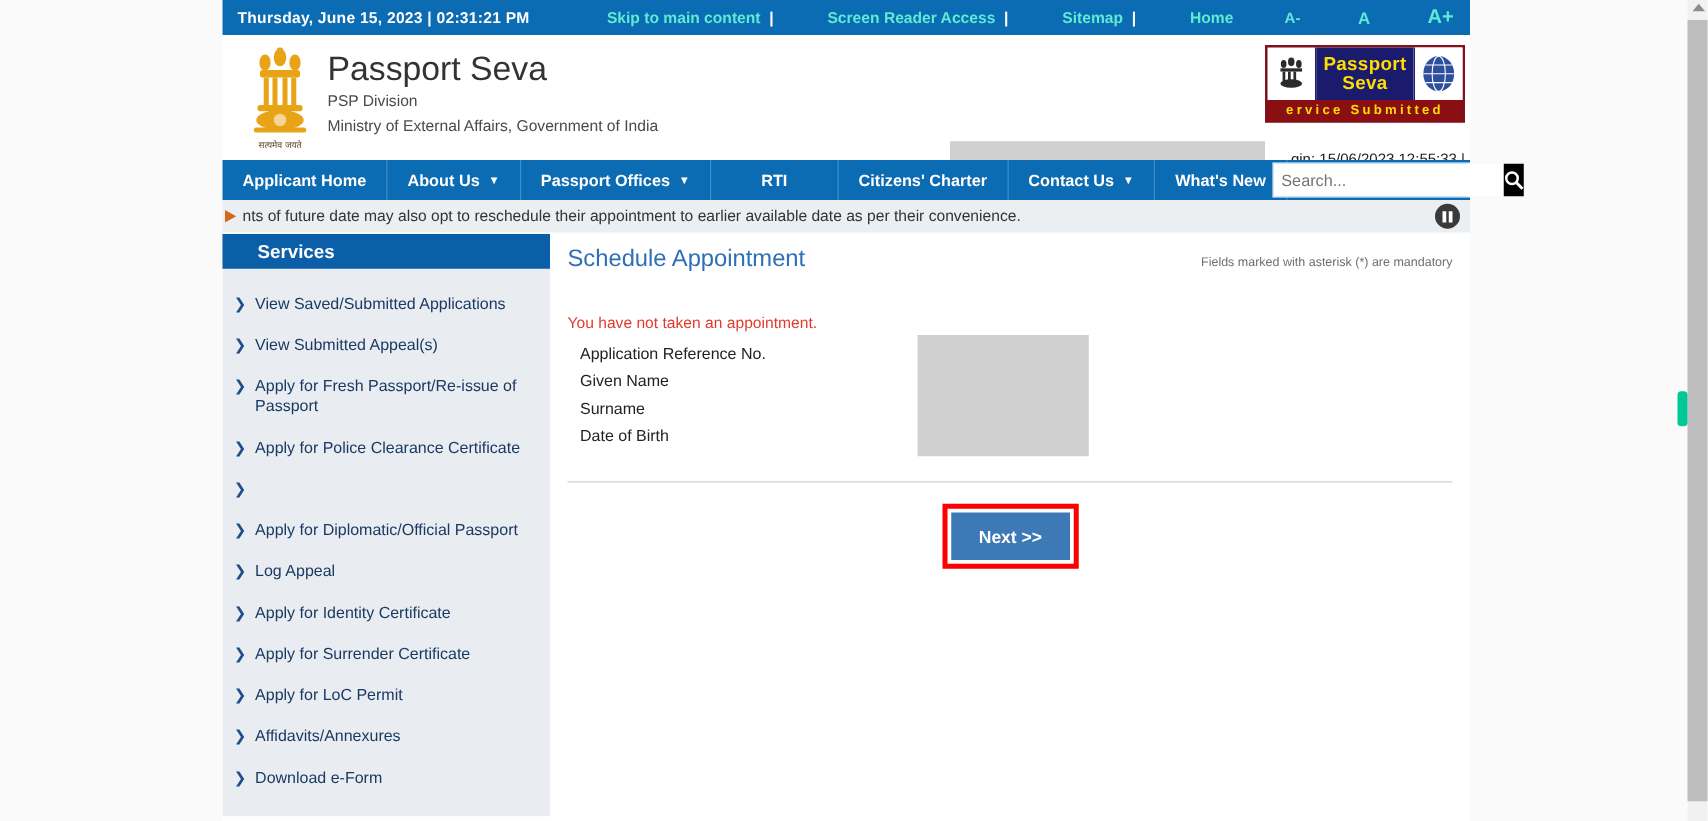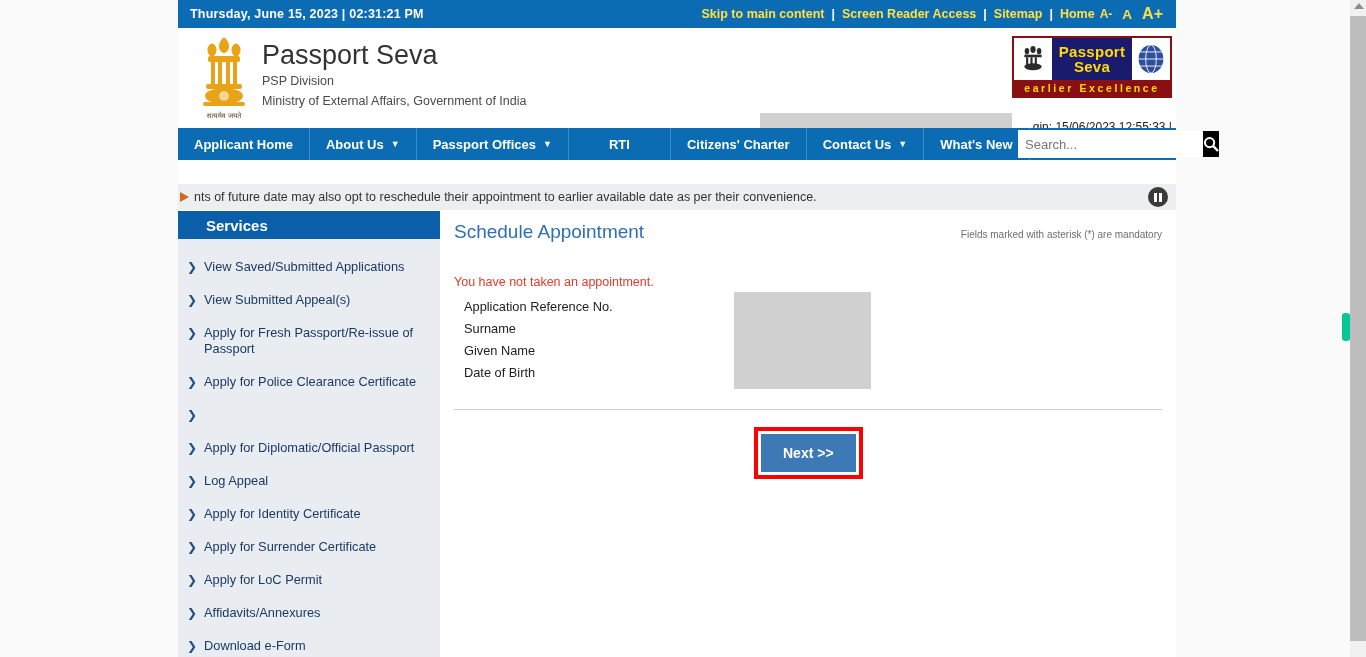--- a/index.html
+++ b/index.html
@@ -9,21 +9,21 @@
     font-family:"Liberation Sans","DejaVu Sans",sans-serif;
     -webkit-font-smoothing:antialiased;
   }
   .page{position:absolute;left:178px;top:0;width:998px;height:657px;background:#ffffff;}
 
   
   .topbar{height:28px;background:#0b6bb3;color:#ffffff;display:flex;align-items:center;
           font-size:12.5px;font-weight:bold;position:relative;}
   .topbar .date{margin-left:12px;letter-spacing:.2px;white-space:nowrap;}
   .topbar .links{position:absolute;right:8px;top:0;height:28px;display:flex;align-items:center;gap:0;}
-  .topbar .links a{color:#fde047;text-decoration:none;white-space:nowrap;}
+  .topbar .links a{color:#5eead4;text-decoration:none;white-space:nowrap;margin-left:36px;}
   .topbar .sep{padding:0 7px;color:#ffffff;}
   .fsz{padding:0 5px;text-decoration:none;color:#fff;}
   .fsz.s1{font-size:12px;}
   .fsz.s2{font-size:13.5px;}
   .fsz.s3{font-size:16px;}
 
   
   .header{height:100px;background:#fff;position:relative;}
   .emblem{position:absolute;left:17px;top:8px;width:58px;height:86px;}
   .brand{position:absolute;left:84px;top:10px;}
@@ -58,21 +58,21 @@
   .nav-item .caret{margin-left:7px;font-size:9px;line-height:9px;}
   .nav-search{position:absolute;right:0;top:2px;width:158px;height:28px;display:flex;background:#fff;
               border:1px solid #ffffff;box-sizing:border-box;}
   .nav-search input{flex:1;border:0;outline:0;font-size:13px;color:#555;padding-left:6px;
                     font-family:"Liberation Sans",sans-serif;background:#fff;}
   .nav-search .sbtn{width:28px;height:26px;background:#000;display:flex;align-items:center;
                     justify-content:center;cursor:pointer;}
 
   
   .ticker{height:26px;background:#eceff1;display:flex;align-items:center;position:relative;
-          border-bottom:1px solid #ffffff;margin-top:24px;}
+          border-bottom:1px solid #ffffff;}
   .ticker .tri{position:absolute;left:2px;top:8px;width:0;height:0;
                border-left:9px solid #d2691e;border-top:5px solid transparent;
                border-bottom:5px solid transparent;}
   .ticker .txt{margin-left:16px;font-size:12.5px;color:#333;white-space:nowrap;}
   .pause{position:absolute;right:8px;top:3px;width:20px;height:20px;border-radius:50%;
          background:#3a3a3a;display:flex;align-items:center;justify-content:center;gap:2px;cursor:pointer;}
   .pause i{display:block;width:3px;height:9px;background:#ffffff;}
 
   
   .body{display:flex;align-items:stretch;height:466px;}
@@ -181,21 +181,21 @@
         <div class="logo-globe">
           <svg viewBox="0 0 34 34" width="30" height="30">
             <ellipse cx="17" cy="17" rx="14" ry="16" fill="#2e4e9e"></ellipse>
             <ellipse cx="17" cy="17" rx="6" ry="16" fill="none" stroke="#ffffff" stroke-width="1"></ellipse>
             <line x1="3" y1="17" x2="31" y2="17" stroke="#ffffff" stroke-width="1"></line>
             <line x1="5" y1="9" x2="29" y2="9" stroke="#ffffff" stroke-width="1"></line>
             <line x1="5" y1="25" x2="29" y2="25" stroke="#ffffff" stroke-width="1"></line>
           </svg>
         </div>
       </div>
-      <div class="logo-bar">earlier  Excellence</div>
+      <div class="logo-bar">ervice  Submitted</div>
     </div>
 
     <div class="mask mask-header"></div>
     <div class="login-line">gin: 15/06/2023 12:55:33  |</div>
     <div class="logout-line">
       <a href="#">Logout</a>
     </div>
   </div>
 
   <div class="nav">
@@ -302,22 +302,22 @@
     <div class="content">
       <div class="page-head">
         <span class="page-title">Schedule Appointment</span>
         <span class="mandatory">Fields marked with asterisk (*) are mandatory</span>
       </div>
 
       <div class="warn">You have not taken an appointment.</div>
 
       <div class="fields">
         <div class="field-row">Application Reference No.</div>
+        <div class="field-row">Given Name</div>
         <div class="field-row">Surname</div>
-        <div class="field-row">Given Name</div>
         <div class="field-row">Date of Birth</div>
         <div class="mask mask-value"></div>
       </div>
 
       <div class="divider"></div>
 
       <div class="nextwrap">
         <div class="next-hl">
           <button class="next-btn">Next &gt;&gt;</button>
         </div>

